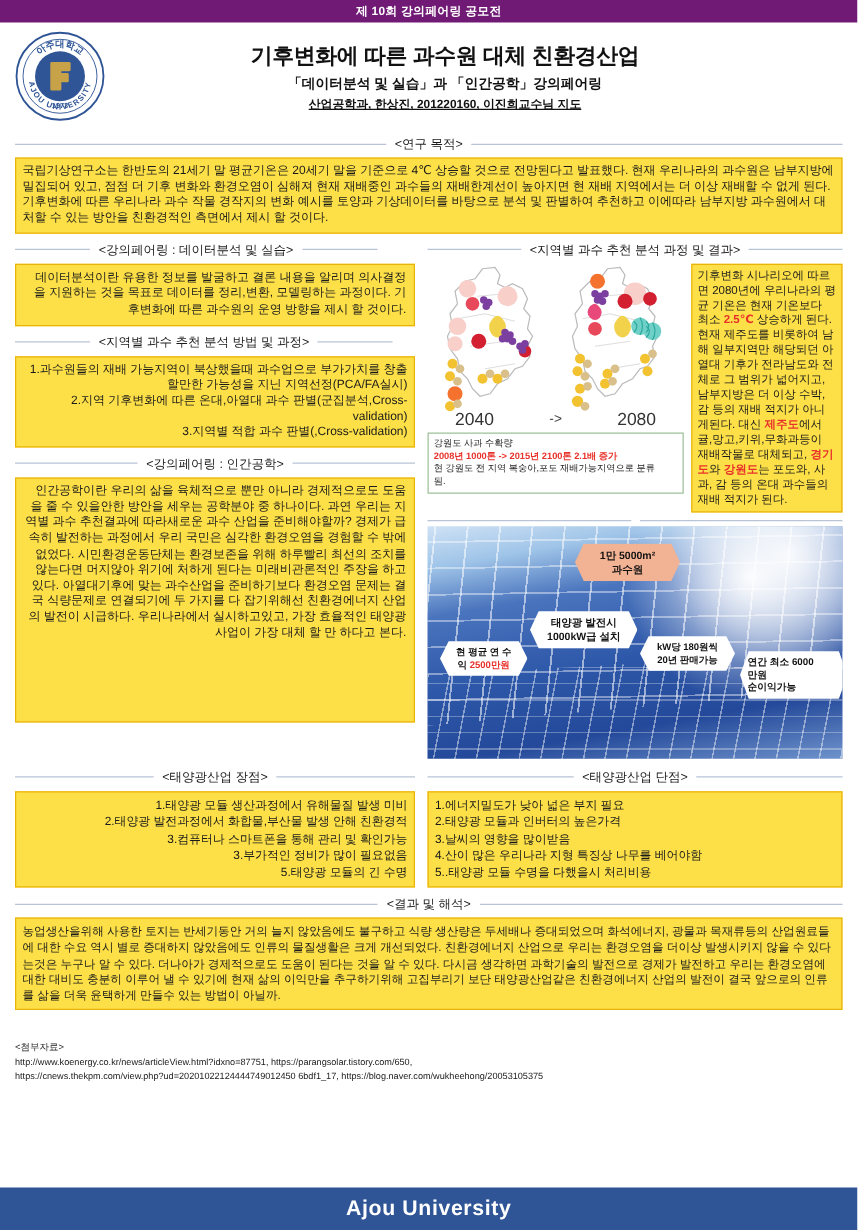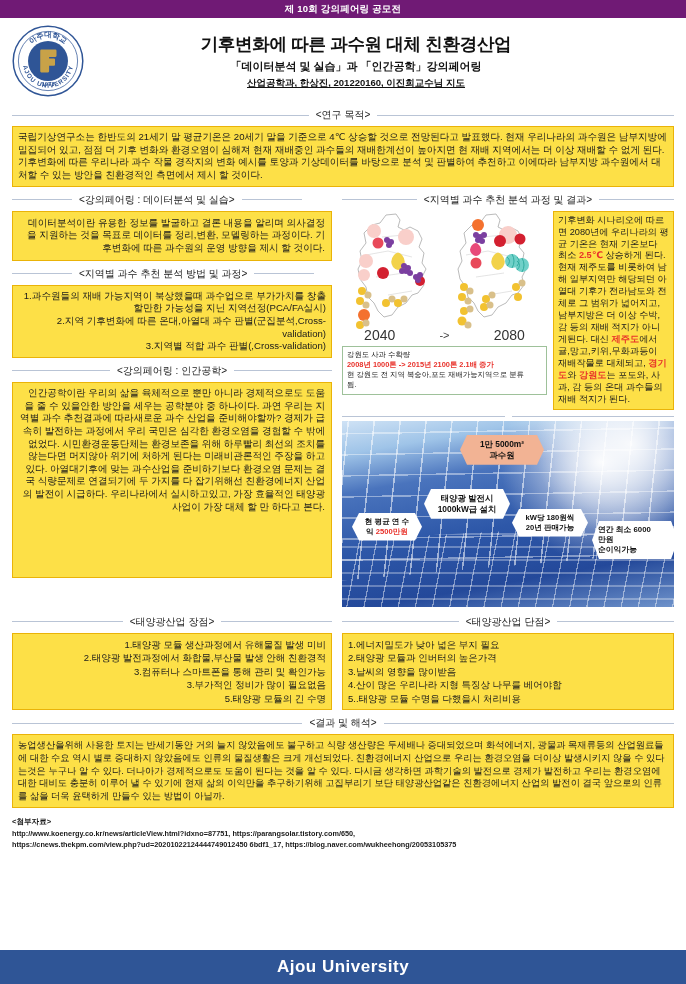--- a/index.html
+++ b/index.html
@@ -119,21 +119,21 @@
     color:#e8312a; font-weight: bold; font-size: 10.5px; line-height:1.25;
     display:flex; align-items:center; justify-content:center; text-align:center;
     padding: 4px 10px;
   }
 
   
   .listbox { font-size: 9.5px; line-height: 1.42; }
 
   
   .concl { font-size: 9.3px; line-height: 1.36; }
-  .refs { margin-top: 8px; font-size: 7.3px; color:#1a1a1a; line-height:1.5;font-weight:bold; }
+  .refs { margin-top: 24px; font-size: 7.3px; color:#1a1a1a; line-height:1.5; }
   .refs .head { font-size: 7.6px; margin-bottom: 2px; }
 </style>
 </head>
 <body>
 
 <div id="poster">
 
   <div class="topbar">
     <span>제 10회 강의페어링 공모전</span>
   </div>

